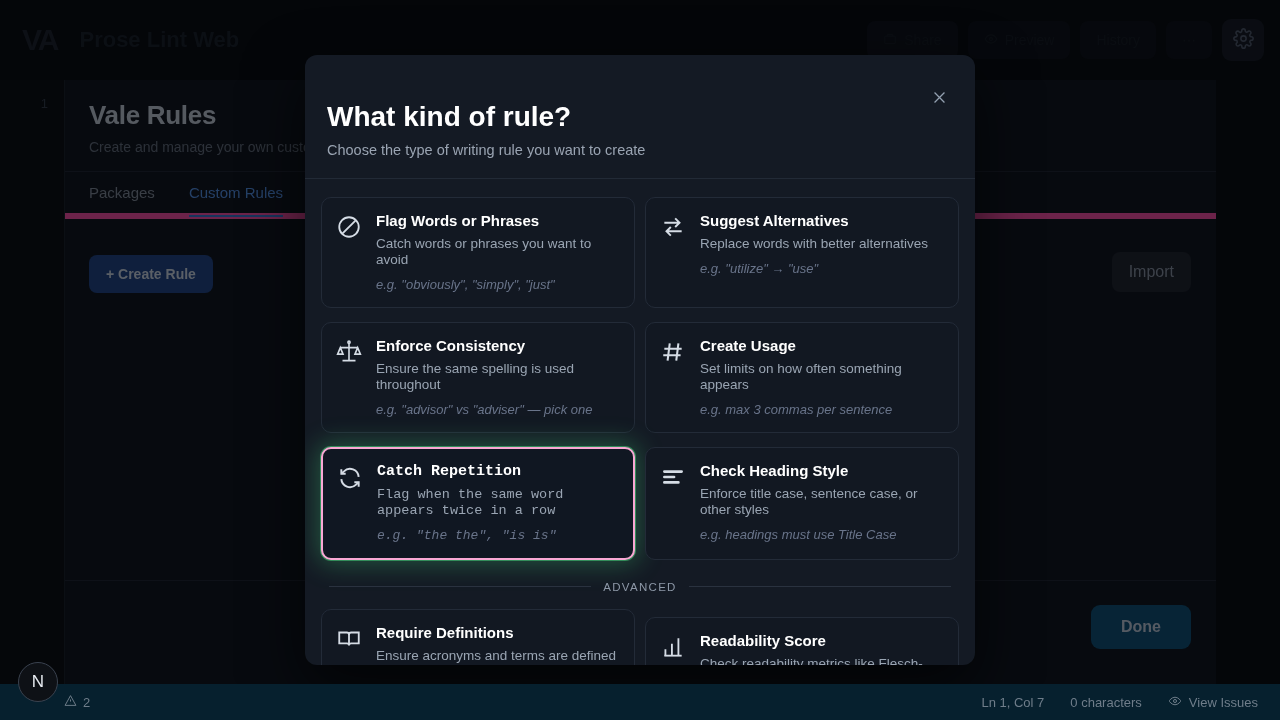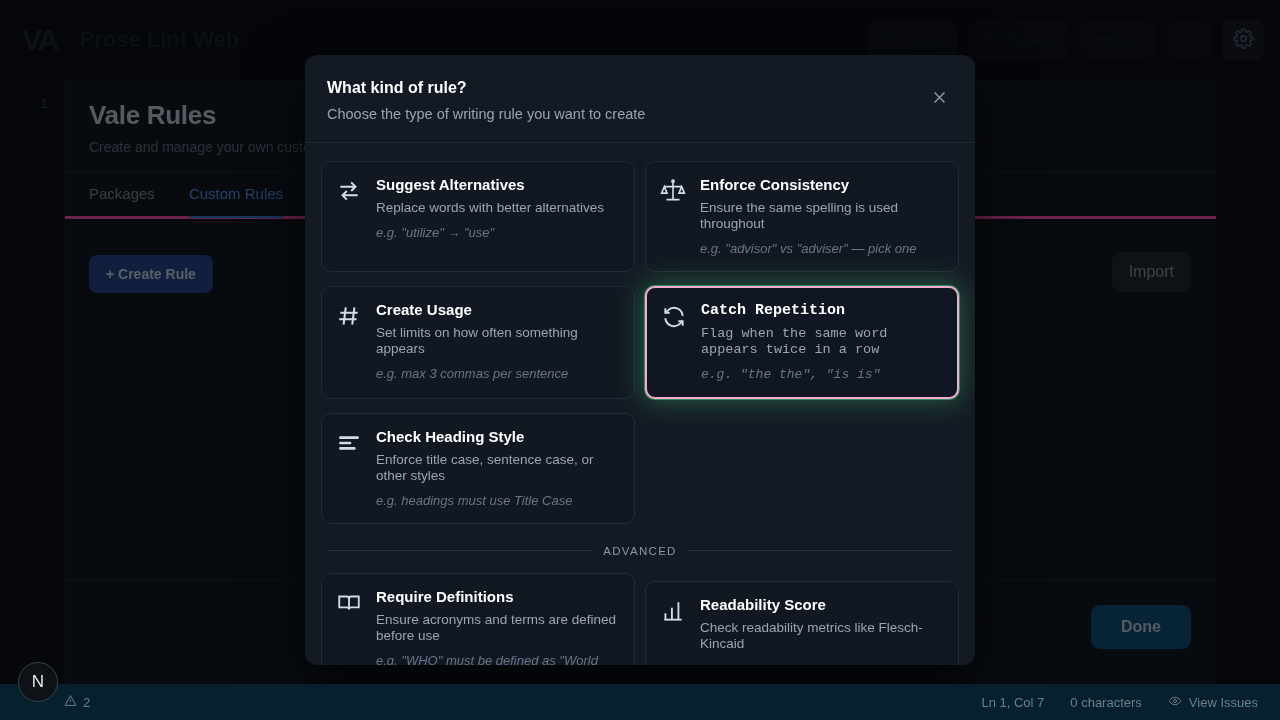--- a/index.html
+++ b/index.html
@@ -51,21 +51,21 @@
   
   .rules-panel {
     position: absolute; left: 64px; top: 80px; width: 1152px; bottom: 36px;
     background: #0d1117; border-left: 1px solid #161b22;
   }
   .rules-head { padding: 20px 24px 16px 24px; }
   .rules-title { font-size: 26px; font-weight: bold; color: #b9c0cb; letter-spacing: -0.3px;}
   .rules-sub { margin-top: 8px; font-size: 14px; color: #5d6673; }
   .rules-tabs {
     display: flex; gap: 34px; padding: 0 24px;
-    border-top: 1px solid #1b212b; border-bottom: 3px solid #ec4899;
+    border-top: 1px solid #1b212b; border-bottom: 6px solid #ec4899;
     height: 48px; align-items: center; text-align: right;
   }
   .rules-tab { font-size: 15px; color: #7a838f; height: 48px; line-height: 48px; }
   .rules-tab.active { color: #4d87d8; box-shadow: inset 0 -2px 0 #2f6fc4; }
   .rules-body { position: relative; height: 430px; }
   .create-rule {
     position: absolute; left: 24px; top: 36px;
     background: #1d3f7d; color: #c3ccd8; border: none;
     font-size: 14px; font-weight: bold; padding: 11px 17px; border-radius: 8px;
   }
@@ -107,21 +107,21 @@
   .modal {
     position: absolute; left: 305px; top: 55px; width: 670px; height: 610px;
     background: #141a24; border-radius: 12px;
     box-shadow: 0 22px 60px rgba(0,0,0,0.66);
     overflow: hidden; display: flex; flex-direction: column;
   }
   .modal-head {
     padding: 24px 26px 20px 22px; border-bottom: 1px solid #222a36;
     position: relative; flex: 0 0 auto;
   }
-  .modal-title { font-size: 16px; font-weight: bold; color: #ffffff; }
+  .modal-title { font-size: 28px; font-weight: bold; color: #ffffff; margin-top: 22px; }
   .modal-sub { margin-top: 9px; font-size: 14.5px; color: #9aa4b2; }
   .close-x {
     position: absolute; right: 24px; top: 33px;
     width: 24px; height: 24px; color: #93a0b0; font-size: 19px;
     display: flex; align-items: center; justify-content: center;
     background: none; border: none;
   }
   .modal-body {
     flex: 1 1 auto; overflow: hidden; padding: 18px 16px 0 16px;
   }
@@ -234,20 +234,33 @@
           <svg width="17" height="17" viewBox="0 0 24 24" fill="none" stroke="currentColor" stroke-width="1.8">
               <path d="M5 5l14 14M19 5L5 19"></path>
             </svg>
         </span>
       </button>
     </div>
 
     <div class="modal-body">
       <div class="grid">
 
+        <div class="card">
+          <span class="card-icon">
+            <svg width="26" height="26" viewBox="0 0 24 24" fill="none" stroke="currentColor" stroke-width="1.7">
+                <circle cx="12" cy="12" r="9"></circle>
+                <path d="M5.6 18.4L18.4 5.6"></path>
+              </svg>
+          </span>
+          <div class="card-txt">
+            <div class="card-title">Flag Words or Phrases</div>
+            <div class="card-desc">Catch words or phrases you want to avoid</div>
+            <div class="card-eg">e.g. "obviously", "simply", "just"</div>
+          </div>
+        </div>
 
         <div class="card">
           <span class="card-icon">
             <svg width="26" height="26" viewBox="0 0 24 24" fill="none" stroke="currentColor" stroke-width="1.8">
                 <path d="M4 8h14m-4-4l4 4-4 4"></path>
                 <path d="M20 16H6m4 4l-4-4 4-4"></path>
               </svg>
           </span>
           <div class="card-txt">
             <div class="card-title">Suggest Alternatives</div>

